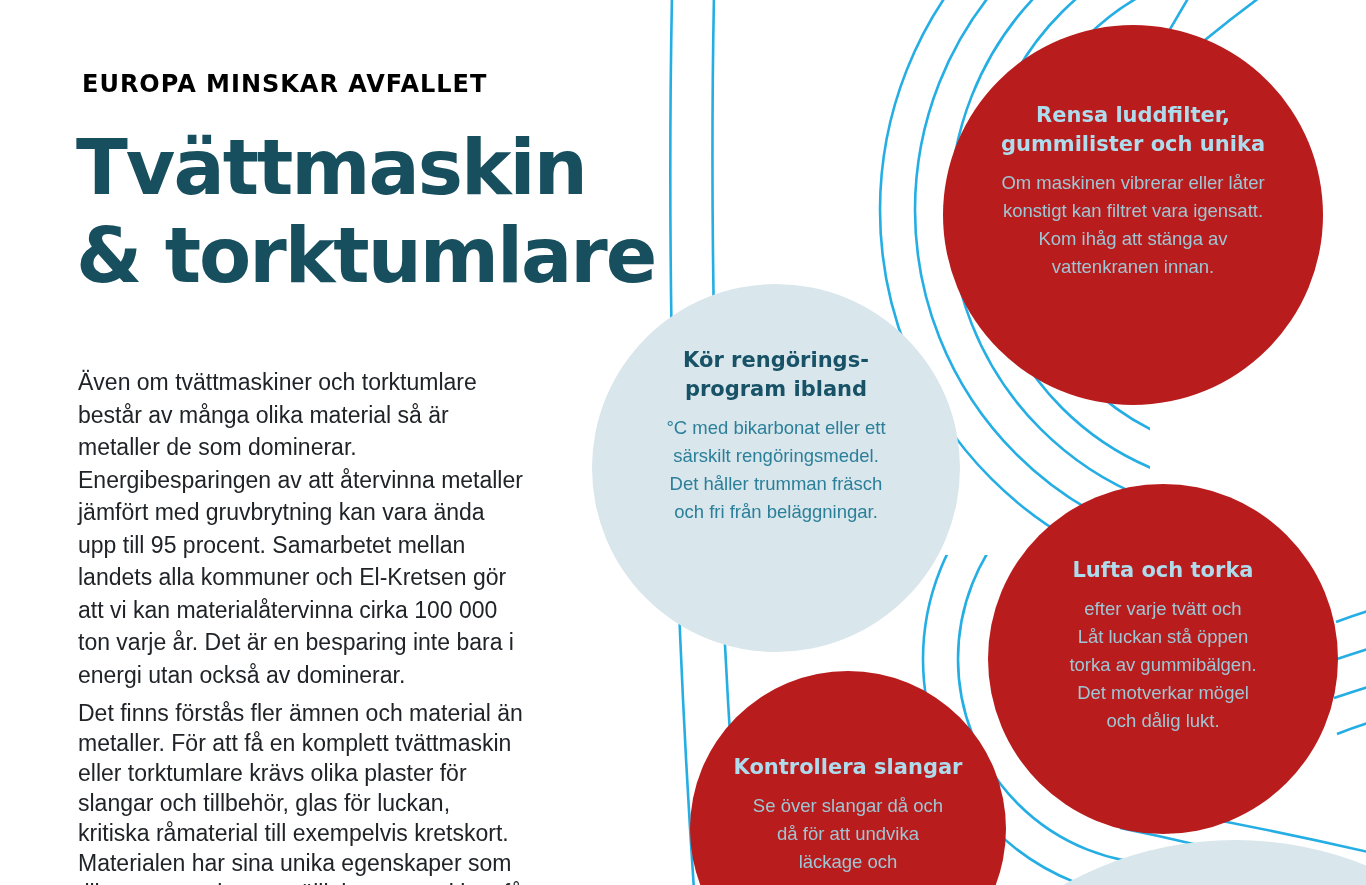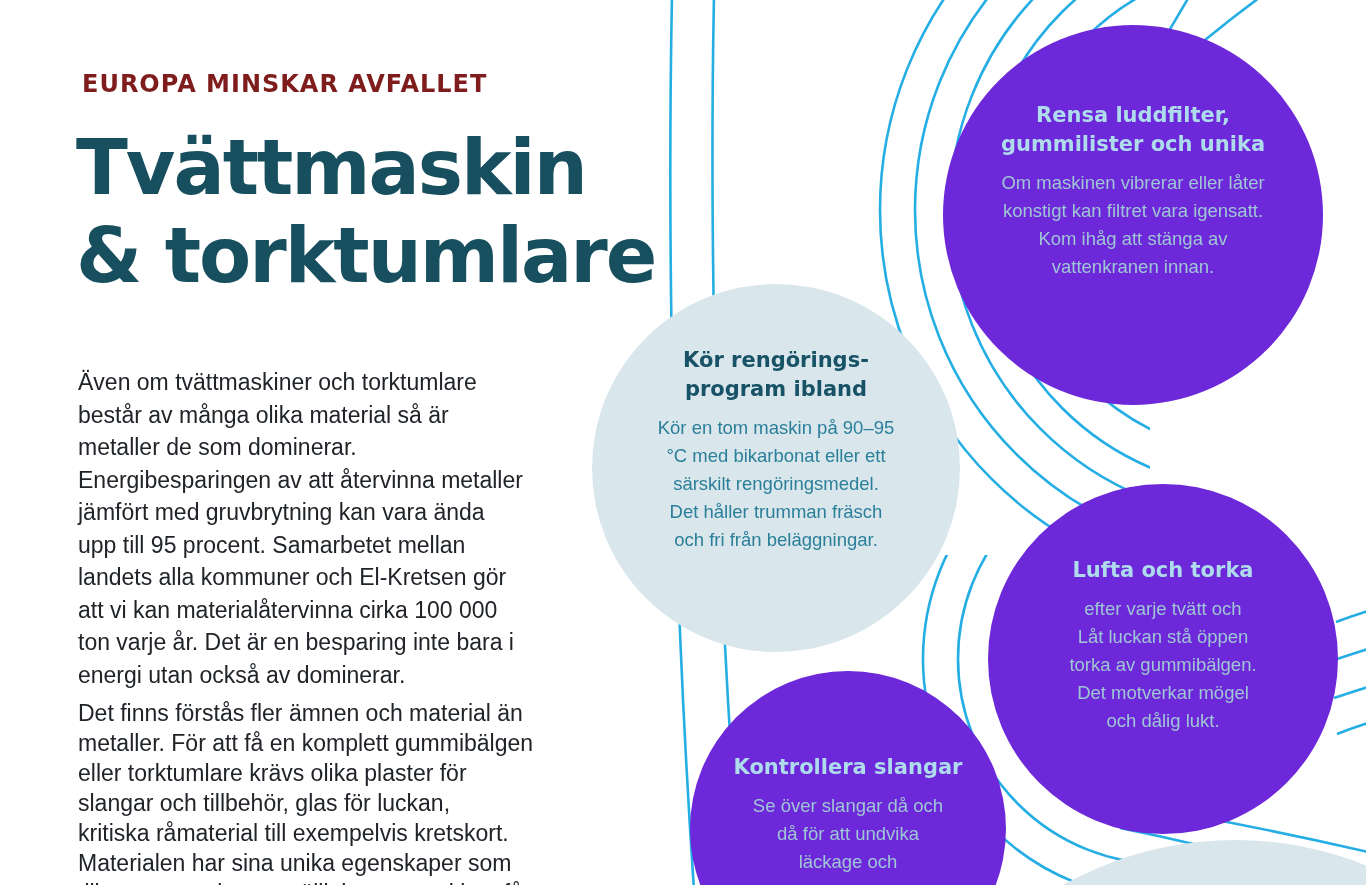--- a/index.html
+++ b/index.html
@@ -6,40 +6,40 @@
   body { width:1366px; height:885px; overflow:hidden;
          font-family:"Liberation Sans", sans-serif; }
   .canvas { position:relative; width:1366px; height:885px; background:#ffffff; overflow:hidden; }
 
   svg.bg-arcs { position:absolute; left:0; top:0; }
   svg.bg-arcs * { fill:none; stroke:#25AEE4; stroke-width:2.6px; }
 
   
   .eyebrow { position:absolute; left:82px; top:70px;
              font-family:"DejaVu Sans", sans-serif; font-weight:bold;
-             font-size:24px; letter-spacing:1px; color:#7f1d1d; white-space:nowrap; }
+             font-size:24px; letter-spacing:1px; color:#000000; white-space:nowrap; }
   .page-title { position:absolute; left:76px; top:124px;
                 font-family:"DejaVu Sans", sans-serif; font-weight:bold;
                 font-size:76px; line-height:88px; letter-spacing:-2px;
                 color:#174F5E; white-space:nowrap; }
   .para { position:absolute; left:78px; color:#202428; font-size:23px; }
   .para .line { white-space:nowrap; }
   .para-1 { top:366px; } .para-1 .line { line-height:32.5px; }
   .para-2 { top:698px; } .para-2 .line { line-height:30px; }
 
   
   .bubble { position:absolute; border-radius:50%;
             display:flex; flex-direction:column; align-items:center;
             text-align:center; box-sizing:border-box; }
   .bubble .b-title { font-family:"DejaVu Sans", sans-serif; font-weight:bold;
                      font-size:21px; line-height:29px; }
   .bubble .b-body  { font-size:18.5px; line-height:28px; margin-top:10px; }
   .bubble .b-body .line, .bubble .b-title .line { white-space:nowrap; }
 
-  .bubble.dark  { background:#6d28d9; }
+  .bubble.dark  { background:#b91c1c; }
   .bubble.dark .b-title { color:#AEDCEC; }
   .bubble.dark .b-body  { color:#9FC6D4; }
   .bubble.light { background:#D9E6EC; }
   .bubble.light .b-title { color:#175266; }
   .bubble.light .b-body  { color:#2B7F99; }
 
   .bubble-rensa       { left:943px; top:25px;  width:380px; height:380px; padding-top:76px; }
   .bubble-kor         { left:592px; top:284px; width:368px; height:368px; padding-top:62px; }
   .bubble-lufta       { left:988px; top:484px; width:350px; height:350px; padding-top:72px; }
   .bubble-kontrollera { left:690px; top:671px; width:316px; height:316px; padding-top:82px; }
@@ -103,21 +103,21 @@
     <div class="line">jämfört med gruvbrytning kan vara ända</div>
     <div class="line">upp till 95 procent. Samarbetet mellan</div>
     <div class="line">landets alla kommuner och El-Kretsen gör</div>
     <div class="line">att vi kan materialåtervinna cirka 100 000</div>
     <div class="line">ton varje år. Det är en besparing inte bara i</div>
     <div class="line">energi utan också av dominerar.</div>
   </div>
 
   <div class="para para-2">
     <div class="line">Det finns förstås fler ämnen och material än</div>
-    <div class="line">metaller. För att få en komplett gummibälgen</div>
+    <div class="line">metaller. För att få en komplett tvättmaskin</div>
     <div class="line">eller torktumlare krävs olika plaster för</div>
     <div class="line">slangar och tillbehör, glas för luckan,</div>
     <div class="line">kritiska råmaterial till exempelvis kretskort.</div>
     <div class="line">Materialen har sina unika egenskaper som</div>
     <div class="line">tillsammans skapar möjligheten att vi kan få</div>
   </div>
 
   <div class="bubble dark bubble-rensa">
     <div class="b-title">
       <div class="line">Rensa luddfilter,</div>
@@ -130,21 +130,20 @@
       <div class="line">vattenkranen innan.</div>
     </div>
   </div>
 
   <div class="bubble light bubble-kor">
     <div class="b-title">
       <div class="line">Kör rengörings-</div>
       <div class="line">program ibland</div>
     </div>
     <div class="b-body">
-      <div class="line">Kör en tom maskin på 90–95</div>
       <div class="line">°C med bikarbonat eller ett</div>
       <div class="line">särskilt rengöringsmedel.</div>
       <div class="line">Det håller trumman fräsch</div>
       <div class="line">och fri från beläggningar.</div>
     </div>
   </div>
 
   <div class="bubble dark bubble-lufta">
     <div class="b-title">
       <div class="line">Lufta och torka</div>

